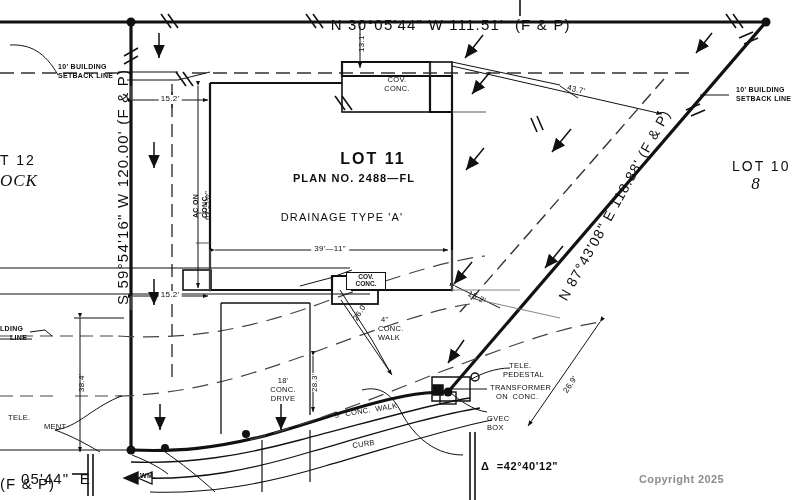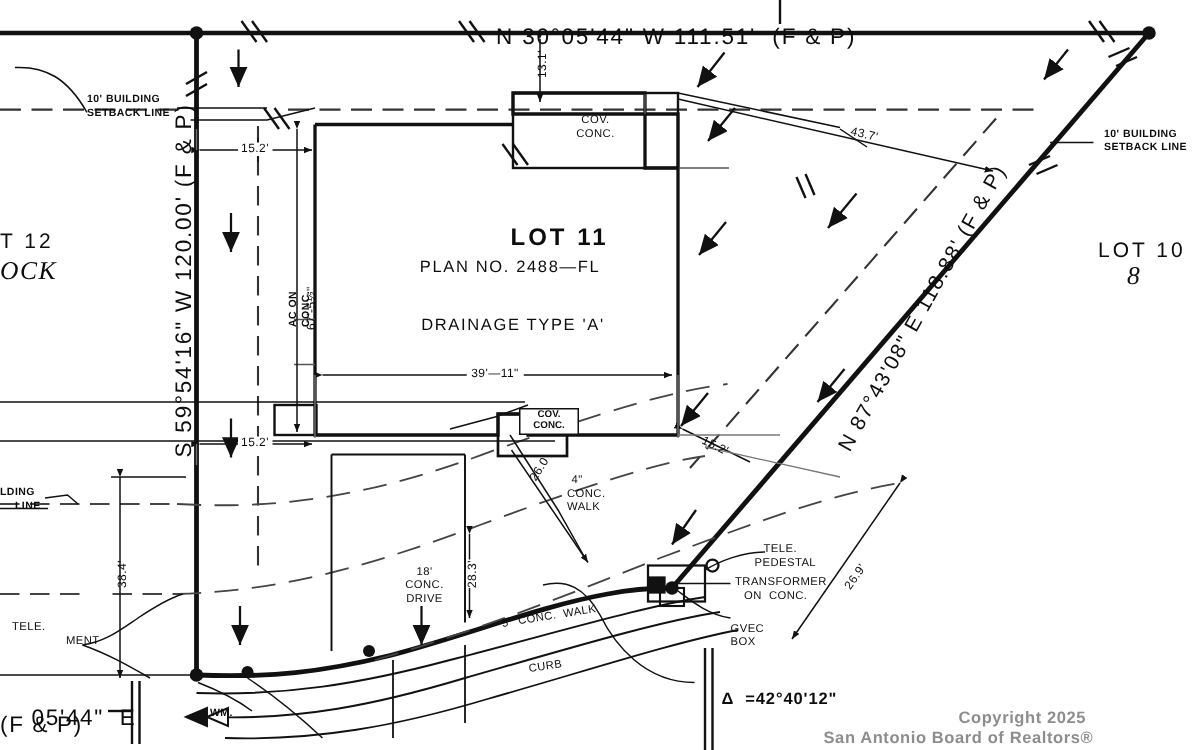--- a/index.html
+++ b/index.html
@@ -362,21 +362,21 @@
   <div class="lbl bearing-left" style="left:115px; top:305px;">S 59°54'16" W 120.00' (F &amp; P)</div>
 
   <div class="lbl bearing-diag" style="left:556px; top:296px;">N 87°43'08" E 118.88' (F &amp; P)</div>
 
   <div class="lbl bearing-bl" style="left:0px; top:455px;">
     <span>05'44"  E</span>
   </div>
   <div class="lbl bearing-bl" style="left:0px; top:476px;">(F &amp; P)</div>
 
   <div class="lbl lot-title ctr" style="left:325px; top:150px;margin-left:48px;">LOT 11</div>
-  <div class="lbl lot-sub ctr" style="left:340px; top:173px;">PLAN NO. 2488—FL</div>
+  <div class="lbl lot-sub ctr" style="left:354px; top:173px;font-weight:bold;">PLAN NO. 2488—FL</div>
   <div class="lbl lot-sub ctr" style="left:342px; top:188px;margin-top:24px;">DRAINAGE TYPE 'A'</div>
 
   <div class="lbl lot-neighbor" style="left:0px; top:153px;">T 12</div>
   <div class="lbl block-italic" style="left:0px; top:172px;">OCK</div>
   <div class="lbl lot-neighbor" style="left:732px; top:159px;">LOT 10</div>
   <div class="lbl block-italic ctr" style="left:756px; top:175px;">8</div>
 
   <div class="lbl tiny" style="left:58px; top:63px;">10' BUILDING</div>
   <div class="lbl tiny" style="left:58px; top:72px;">SETBACK LINE</div>
 
@@ -437,15 +437,14 @@
   <div class="lbl curve-block" style="left:481px; top:433px;">
     <div>Δ  =42°40'12"</div>
     
     
     
     
     
   </div>
 
   <div class="lbl copyright" style="left:639px; top:474px;">Copyright 2025</div>
-  <div class="lbl copyright" style="left:549px; top:487px;">San Antonio Board of Realtors®</div>
 
 </div>
 
 </body></html>

